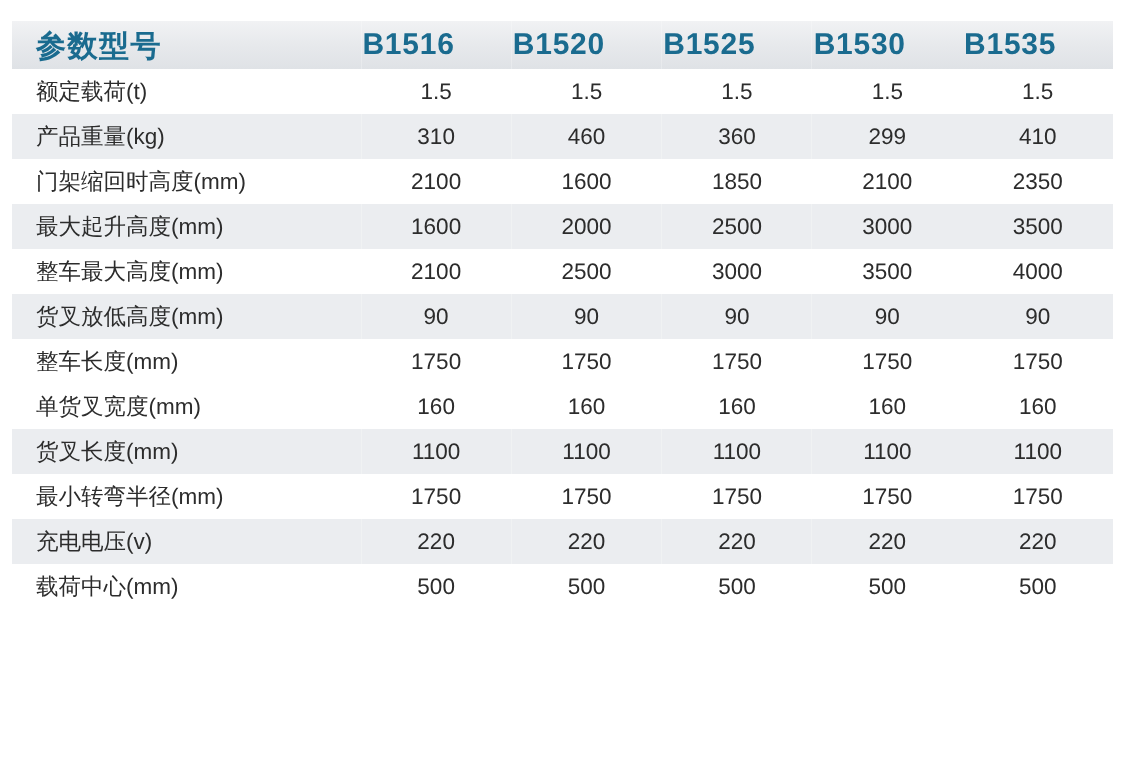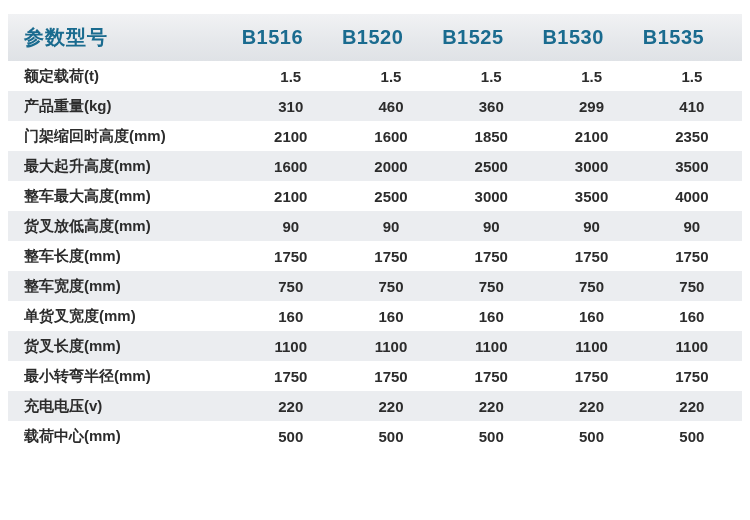--- a/index.html
+++ b/index.html
@@ -22,41 +22,40 @@
   }
   table.spec-table {
     width: 734px;
     border-collapse: collapse;
     table-layout: fixed;
   }
   table.spec-table col.label-col { width: 232px; }
   table.spec-table col.model-col { width: 100px; }
 
   thead tr.header-row {
-    height: 47px;
+    height: 32px;
     background: linear-gradient(to bottom, #f1f2f4 0%, #e7e9ec 50%, #dfe2e6 100%);
   }
   th.header-label {
     text-align: left;
     padding-left: 16px;
     font-size: 20px;
     font-weight: bold;
     color: #1a6b8f;
     letter-spacing: 1px;
   }
   th.header-model {
     text-align: left;
     font-size: 20px;
     font-weight: bold;
     color: #1a6b8f;
     letter-spacing: 0.5px;
   }
   tbody tr {
     height: 30px;
-    font-weight: bold;
   }
   tbody tr.even {
     background: #ffffff;
   }
   tbody tr.odd {
     background: #ebedf0;
   }
   td.row-label {
     text-align: left;
     padding-left: 16px;
@@ -143,28 +142,20 @@
         <td class="row-value">90</td>
       </tr>
       <tr class="even">
         <td class="row-label">整车长度(mm)</td>
         <td class="row-value">1750</td>
         <td class="row-value">1750</td>
         <td class="row-value">1750</td>
         <td class="row-value">1750</td>
         <td class="row-value">1750</td>
       </tr>
-      <tr class="odd">
-        <td class="row-label">整车宽度(mm)</td>
-        <td class="row-value">750</td>
-        <td class="row-value">750</td>
-        <td class="row-value">750</td>
-        <td class="row-value">750</td>
-        <td class="row-value">750</td>
-      </tr>
       <tr class="even">
         <td class="row-label">单货叉宽度(mm)</td>
         <td class="row-value">160</td>
         <td class="row-value">160</td>
         <td class="row-value">160</td>
         <td class="row-value">160</td>
         <td class="row-value">160</td>
       </tr>
       <tr class="odd">
         <td class="row-label">货叉长度(mm)</td>

